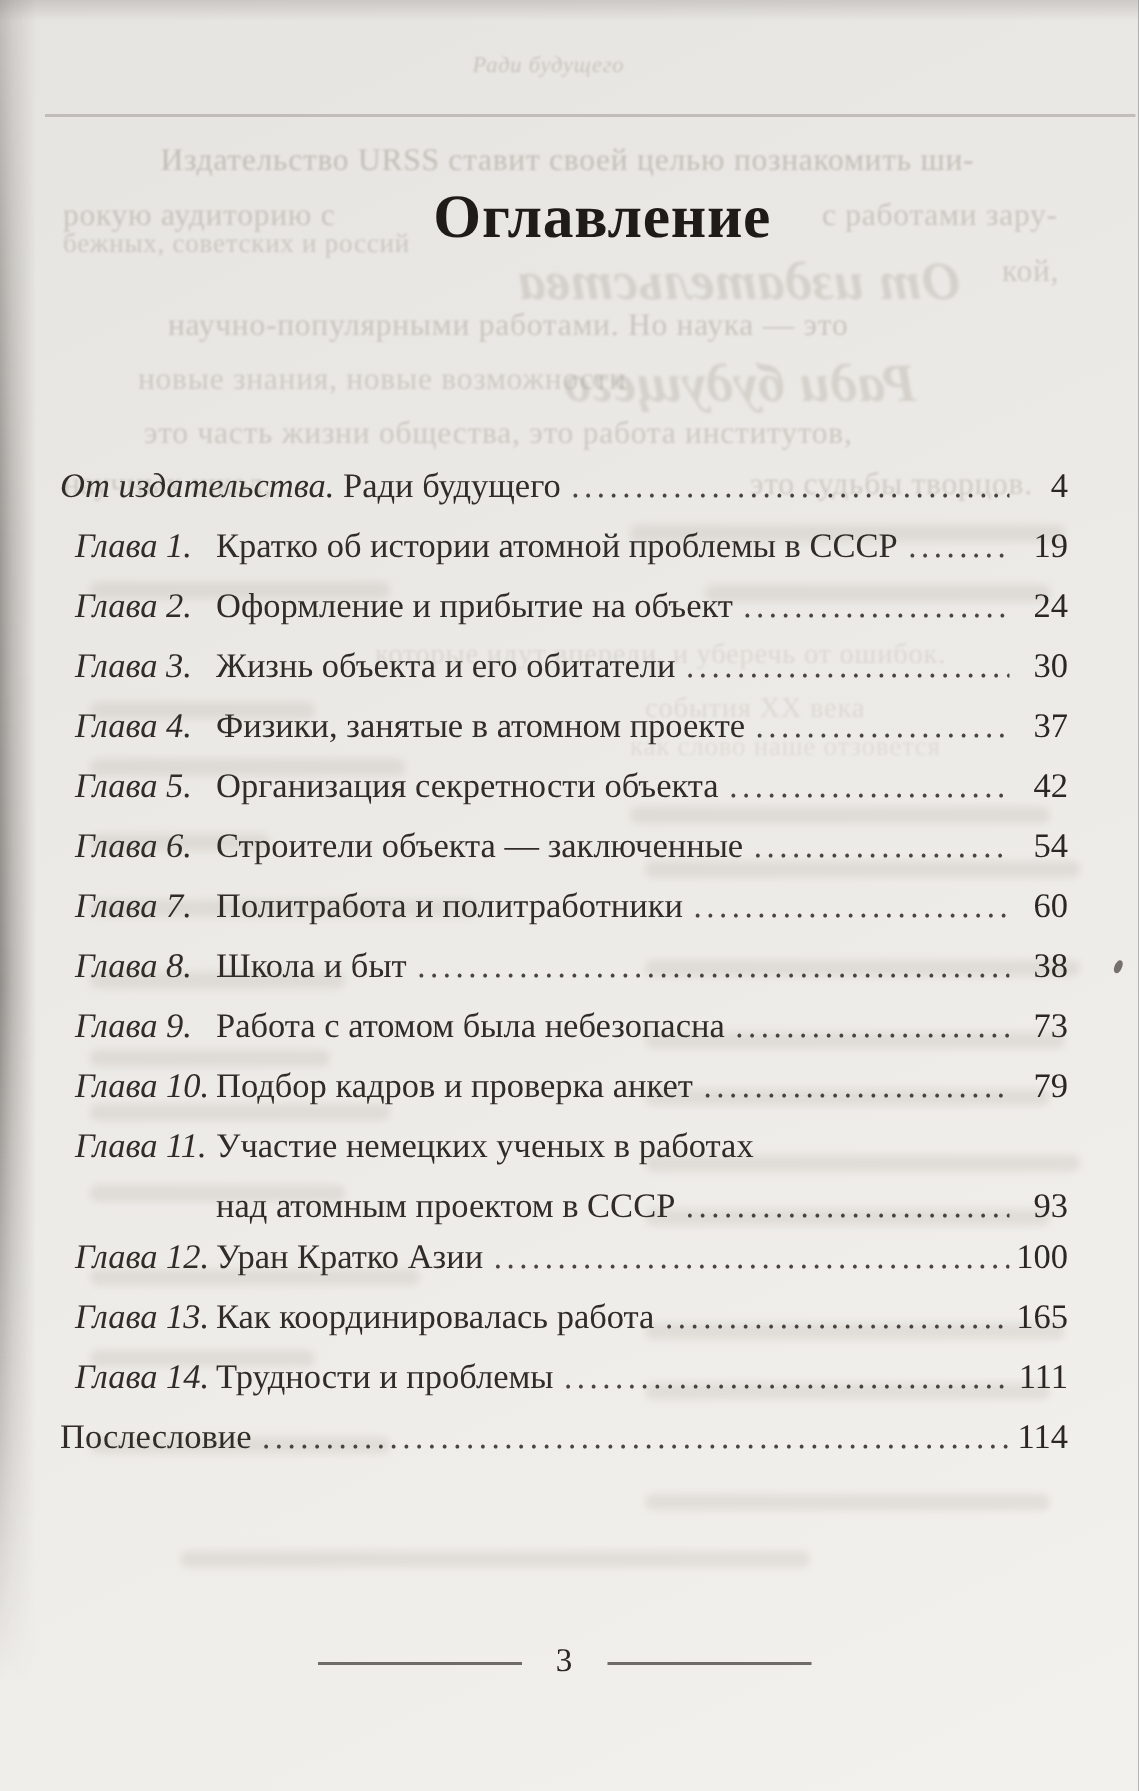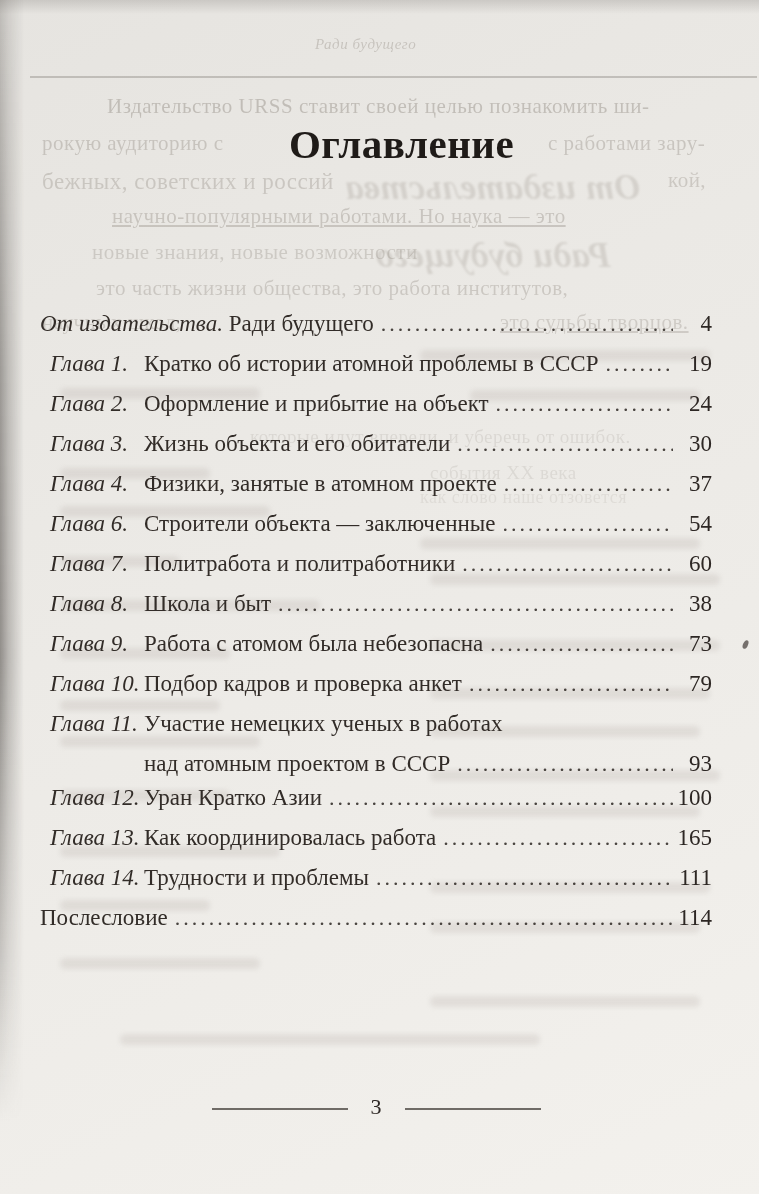--- a/index.html
+++ b/index.html
@@ -87,27 +87,27 @@
 
 <div class="scan">
   <div class="edge-left"></div>
 
   <div class="ghost-rule"></div>
   <div class="ghost-layer" id="ghost-layer">
       <span class="ghost ital" style="left: 315px; top: 36px; font-size: 15px; opacity: 0.26;">Ради будущего</span>
       <span class="ghost" style="left: 78px; top: 94px; font-size: 21px; opacity: 0.3; margin-left: 29px;">Издательство URSS ставит своей целью познакомить ши-</span>
       <span class="ghost" style="left: 42px; top: 131px; font-size: 21px; opacity: 0.26;">рокую аудиторию с</span>
       <span class="ghost" style="left: 548px; top: 131px; font-size: 21px; opacity: 0.26;">с работами зару-</span>
-      <span class="ghost" style="left: 42px; top: 169px; font-size: 23px; opacity: 0.24;">бежных, советских и россий</span>
+      <span class="ghost" style="left: 42px; top: 152px; font-size: 18px; opacity: 0.24;">бежных, советских и россий</span>
       <span class="ghost" style="left: 668px; top: 168px; font-size: 21px; opacity: 0.24;">кой,</span>
-      <span class="ghost" style="left: 112px; top: 204px; font-size: 21px; opacity: 0.26; text-decoration: underline;">научно-популярными работами. Но наука — это</span>
+      <span class="ghost" style="left: 112px; top: 204px; font-size: 21px; opacity: 0.26;">научно-популярными работами. Но наука — это</span>
       <span class="ghost" style="left: 92px; top: 240px; font-size: 21px; opacity: 0.22;">новые знания, новые возможности</span>
       <span class="ghost" style="left: 96px; top: 276px; font-size: 21px; opacity: 0.24;">это часть жизни общества, это работа институтов,</span>
       <span class="ghost" style="left: 42px; top: 310px; font-size: 21px; opacity: 0.22;">научных школ,</span>
-      <span class="ghost" style="left: 500px; top: 310px; font-size: 21px; opacity: 0.22; text-decoration: underline;">это судьбы творцов.</span>
+      <span class="ghost" style="left: 500px; top: 310px; font-size: 21px; opacity: 0.22;">это судьбы творцов.</span>
       <span class="ghost mir" style="left: 345px; top: 166px; font-size: 36px; opacity: 0.2;">От издательства</span>
       <span class="ghost mir" style="left: 375px; top: 234px; font-size: 36px; opacity: 0.2;">Ради будущего</span>
       <span class="ghost" style="left: 250px; top: 426px; font-size: 19px; opacity: 0.13;">которые идут впереди, и уберечь от ошибок.</span>
       <span class="ghost" style="left: 430px; top: 462px; font-size: 19px; opacity: 0.12;">события XX века</span>
       <span class="ghost" style="left: 420px; top: 487px; font-size: 18px; opacity: 0.1;">как слово наше отзовется</span>
       <div class="smudge" style="left: 420px; top: 350px; width: 290px;"></div>
       <div class="smudge" style="left: 60px; top: 388px; width: 200px;"></div>
       <div class="smudge" style="left: 470px; top: 390px; width: 230px;"></div>
       <div class="smudge" style="left: 60px; top: 468px; width: 150px;"></div>
       <div class="smudge" style="left: 60px; top: 506px; width: 210px;"></div>
@@ -159,20 +159,26 @@
         <span class="leader"></span>
         <span class="pg">30</span>
       </div>
       <div class="toc-row">
         <span class="toc-label">Глава 4.</span>
         <span class="toc-text">Физики, занятые в атомном проекте</span>
         <span class="leader"></span>
         <span class="pg">37</span>
       </div>
       <div class="toc-row">
+        <span class="toc-label">Глава 5.</span>
+        <span class="toc-text">Организация секретности объекта</span>
+        <span class="leader"></span>
+        <span class="pg">42</span>
+      </div>
+      <div class="toc-row">
         <span class="toc-label">Глава 6.</span>
         <span class="toc-text">Строители объекта — заключенные</span>
         <span class="leader"></span>
         <span class="pg">54</span>
       </div>
       <div class="toc-row">
         <span class="toc-label">Глава 7.</span>
         <span class="toc-text">Политработа и политработники</span>
         <span class="leader"></span>
         <span class="pg">60</span>

